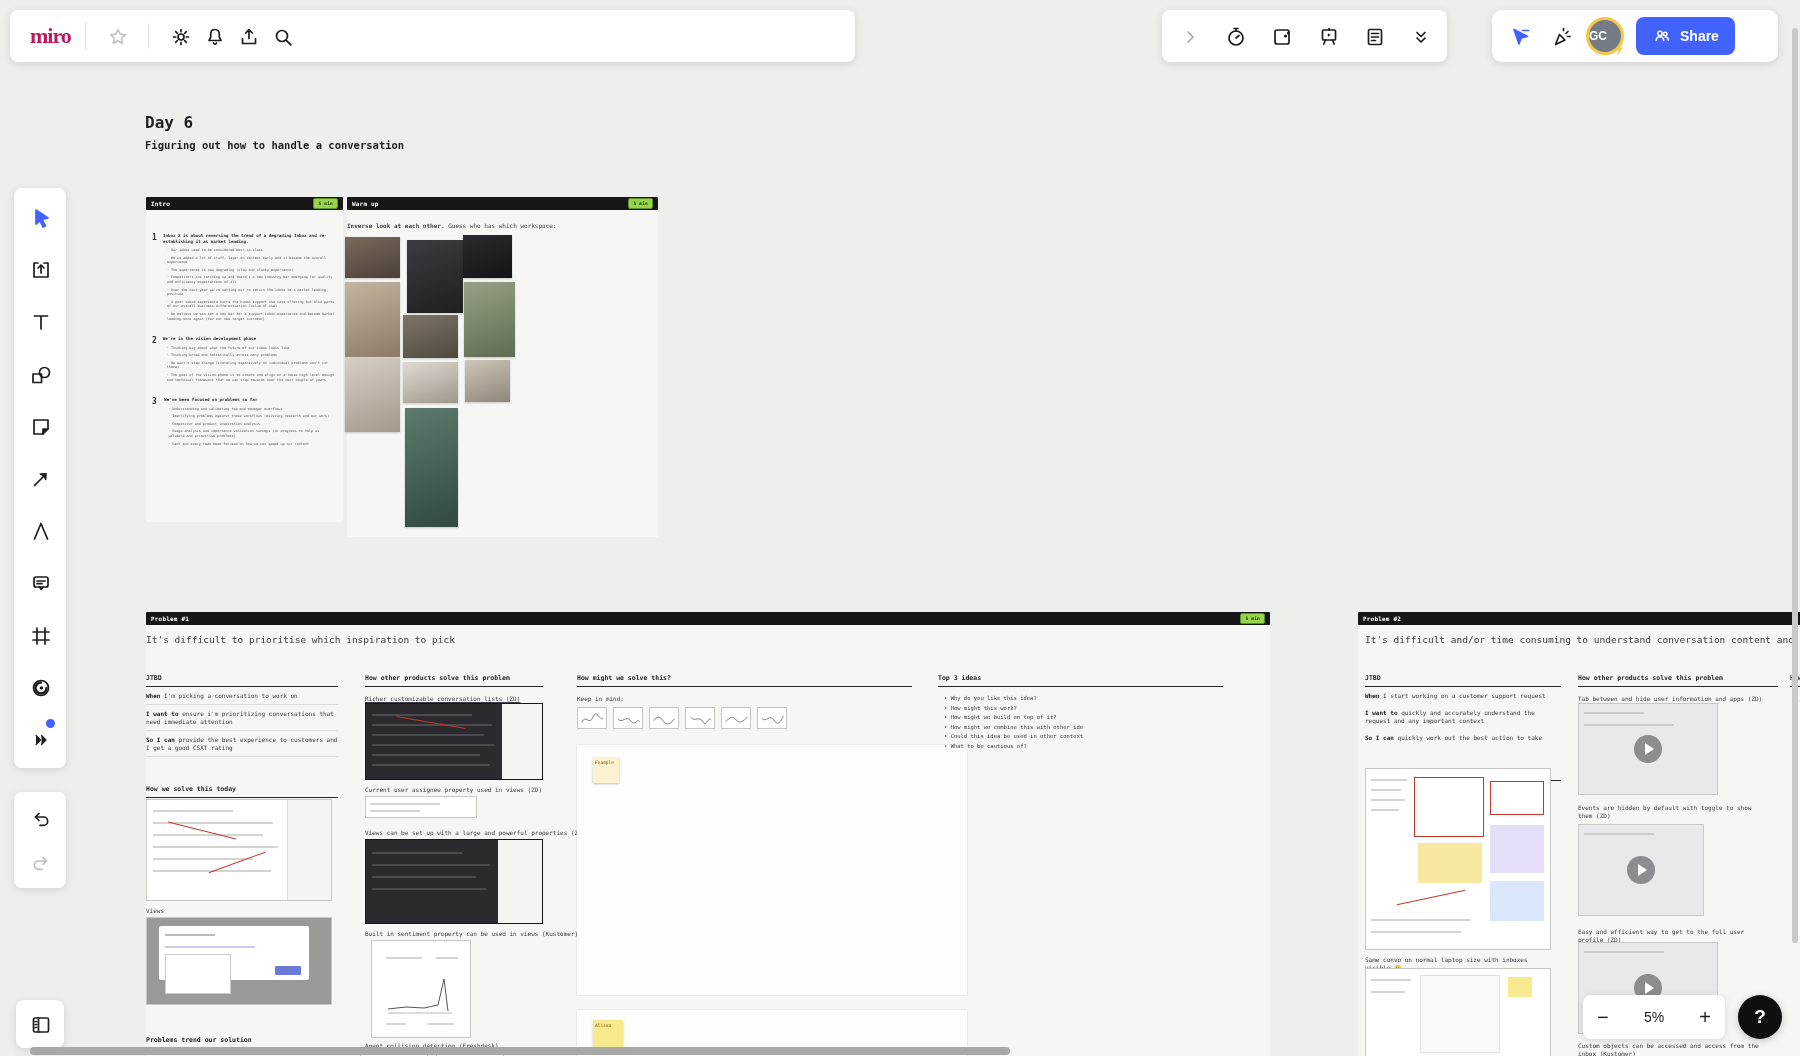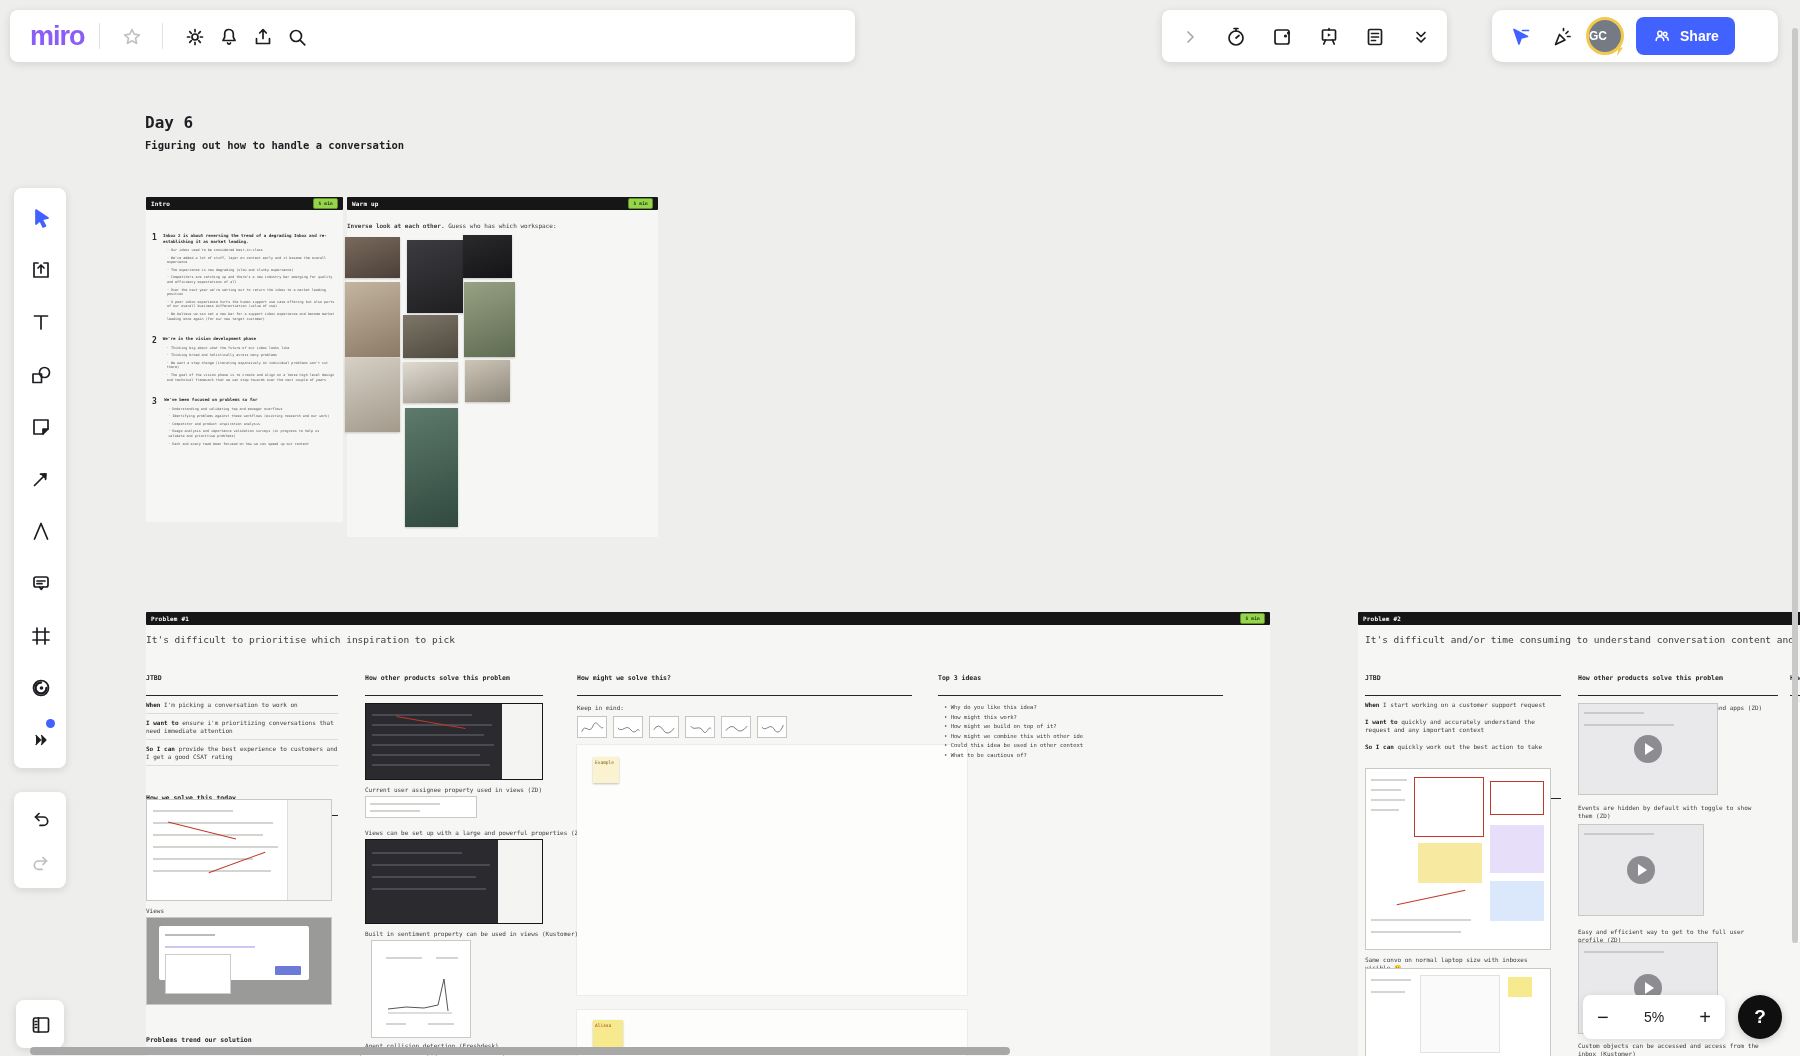--- a/index.html
+++ b/index.html
@@ -3,21 +3,21 @@
 <meta charset="utf-8">
 <style>
   *{margin:0;padding:0;box-sizing:border-box}
   html,body{width:1800px;height:1056px;overflow:hidden;background:#eeeeec;font-family:"Liberation Sans",sans-serif}
   #stage{position:relative;width:1800px;height:1056px;background:#eeeeec}
   .panel{position:absolute;background:#fff;border-radius:8px;box-shadow:0 2px 8px rgba(0,0,0,.12)}
   .ic{width:22px;height:22px;stroke:#1d1d21;stroke-width:1.7;fill:none;stroke-linecap:round;stroke-linejoin:round;display:block}
   .iconbtn{width:34px;height:34px;display:flex;align-items:center;justify-content:center;border-radius:6px;cursor:pointer;flex:0 0 auto}
   
   #hdr{left:10px;top:10px;width:845px;height:52px;display:flex;align-items:center;padding:0 14px 0 20px}
-  #logo{font-weight:bold;font-size:27px;letter-spacing:-1px;color:#8b5cf6;font-family:Liberation Sans, sans-serif}
+  #logo{font-weight:bold;font-size:22px;letter-spacing:-1px;color:#be185d;font-family:Liberation Serif, serif}
   .vdiv{width:1px;height:26px;background:#e2e2e6;margin:0 14px}
   #btitle{font-size:19px;color:#111;width:452px;white-space:nowrap;overflow:hidden}
   
   #tb1{left:1162px;top:10px;width:285px;height:52px;display:flex;align-items:center;justify-content:space-between;padding:0 10px}
   #collab{left:1492px;top:10px;width:286px;height:52px;display:flex;align-items:center;gap:8px;padding:0 10px;border-radius:10px}
   #avatar{position:relative;width:38px;height:38px;border-radius:50%;background:#747b85;border:3px solid #f2c94c;display:flex;align-items:center;justify-content:flex-start;color:#fff;font-size:12px;font-weight:bold;cursor:pointer}
   #share{margin-left:4px;height:38px;background:#4262ff;border:none;border-radius:8px;color:#fff;font-weight:bold;font-size:14px;display:flex;align-items:center;gap:8px;padding:0 16px;cursor:pointer;font-family:"Liberation Sans",sans-serif}
   
   #tools{left:14px;top:188px;width:52px;height:580px;display:flex;flex-direction:column;align-items:center;justify-content:space-between;padding:12px 0}
   #undoredo{left:14px;top:792px;width:52px;height:96px;display:flex;flex-direction:column;align-items:center;justify-content:space-evenly}
@@ -30,21 +30,21 @@
   #zlevel{font-size:14px;color:#1d1d21}
   #helpbtn{position:absolute;left:1738px;top:995px;width:44px;height:44px;border-radius:50%;background:#0f0f10;color:#fff;font-size:19px;font-weight:bold;display:flex;align-items:center;justify-content:center;box-shadow:0 2px 8px rgba(0,0,0,.2);cursor:pointer}
   
   #hscroll{position:absolute;left:30px;top:1047px;width:980px;height:8px;background:#a8a8a8;border-radius:4px}
   #vscroll{position:absolute;left:1792px;top:28px;width:6px;height:915px;background:#c9c9c9;border-radius:3px}
   #cv-title{position:absolute;left:145px;top:113px;font:bold 16px/20px "DejaVu Sans Mono",monospace;color:#1f1f23}
   #cv-sub{position:absolute;left:145px;top:139px;font:bold 10.5px/13px "DejaVu Sans Mono",monospace;color:#1f1f23}
   .frame{position:absolute;background:#f6f6f4}
   .framebar{position:absolute;height:13px;background:#161616;border-radius:1px;display:flex;align-items:center;padding:0 5px;color:#fff;font:bold 6px/13px "DejaVu Sans Mono",monospace;letter-spacing:.2px}
   .badge{margin-left:auto;background:#97d44d;color:#163000;font:bold 4.5px/7px "DejaVu Sans Mono",monospace;padding:1px 4px;border-radius:2px;border:1px solid #5d8f22}
-  .colhead{font:bold 6.5px/9px "DejaVu Sans Mono",monospace;color:#26262b;border-bottom:1.5px solid #26262b;padding-bottom:12px}
+  .colhead{font:bold 6.5px/9px "DejaVu Sans Mono",monospace;color:#26262b;border-bottom:1.5px solid #26262b;padding-bottom:3px}
   .lbl{font:6px/8px "DejaVu Sans Mono",monospace;color:#3c3c42}
   .jp{font:6px/8px "DejaVu Sans Mono",monospace;color:#3c3c42;padding:5px 0 4px;border-bottom:1px solid #dcdcd8}
   .jp b{font-weight:bold;color:#1c1c20}
   .t3{font:5.5px/9.5px "DejaVu Sans Mono",monospace;color:#3c3c42}
   .t3::before{content:"• "}
   .shot{position:absolute;background:#fff;border:1px solid #c8c8c4;overflow:hidden}
   .dkshot{position:absolute;background:#2a2a2f;border:1px solid #17171a;overflow:hidden}
   .line{position:absolute;background:#d4d4d0;height:2px}
   .dkline{position:absolute;background:#4a4a52;height:2px}
   .panelw{position:absolute;background:#f4f4f2}

